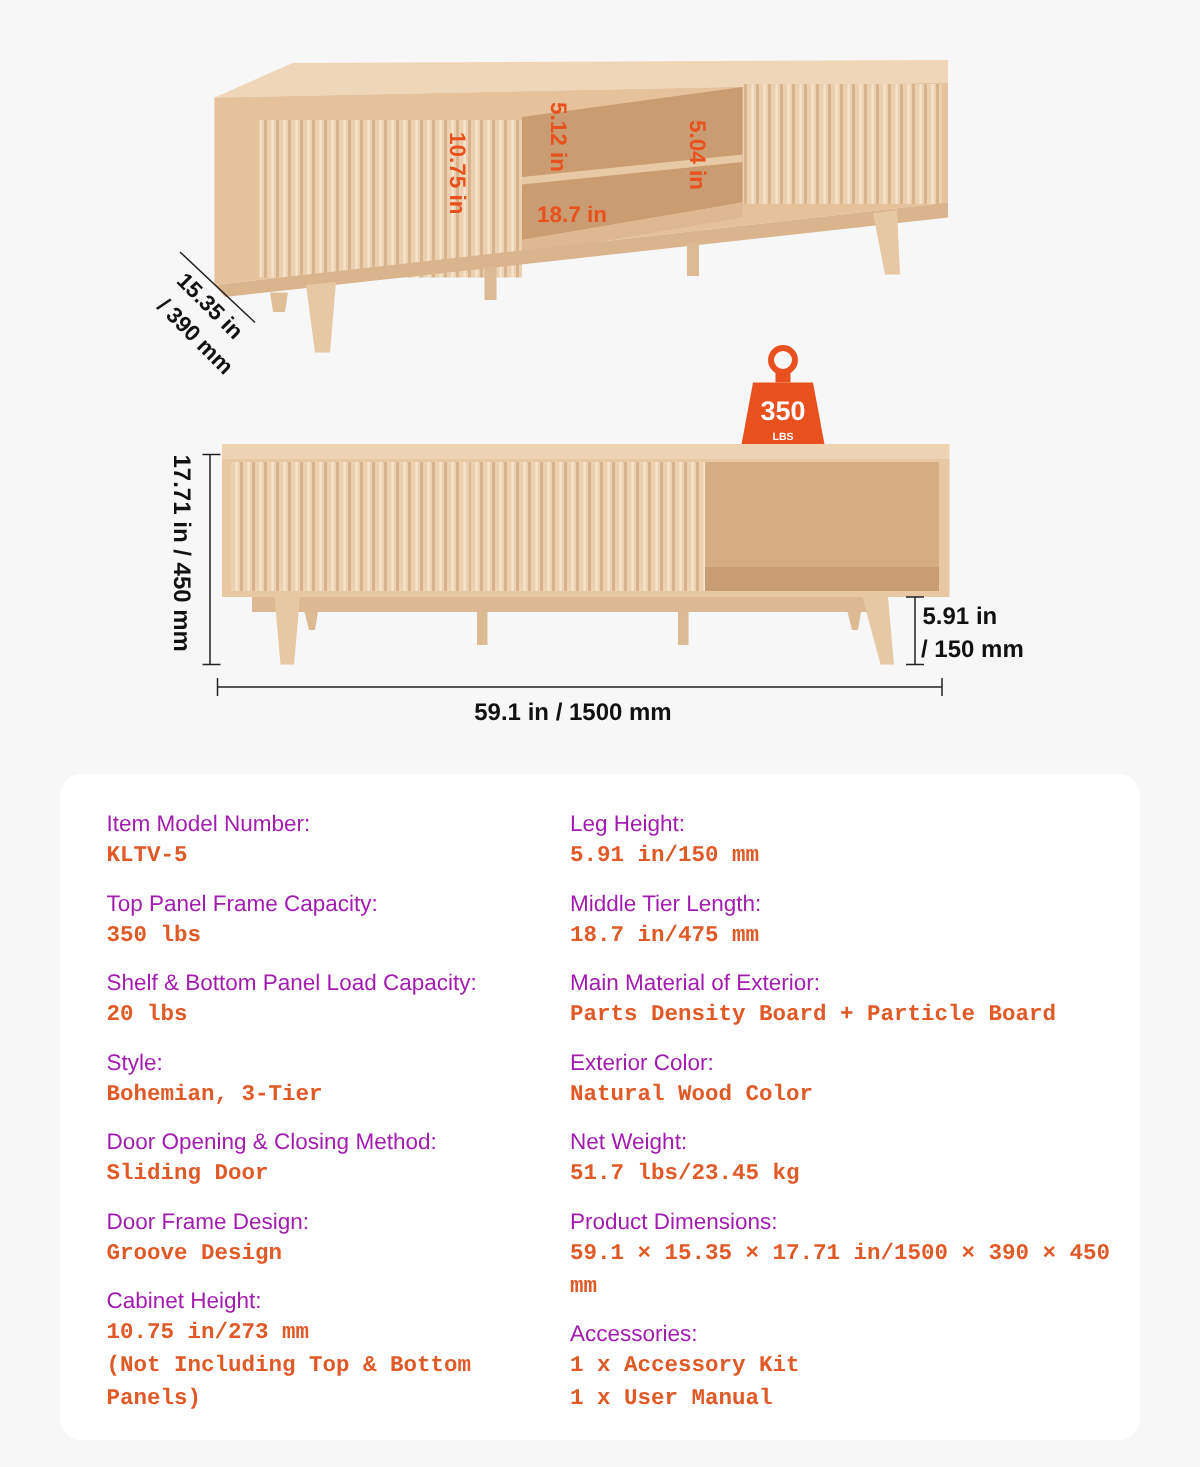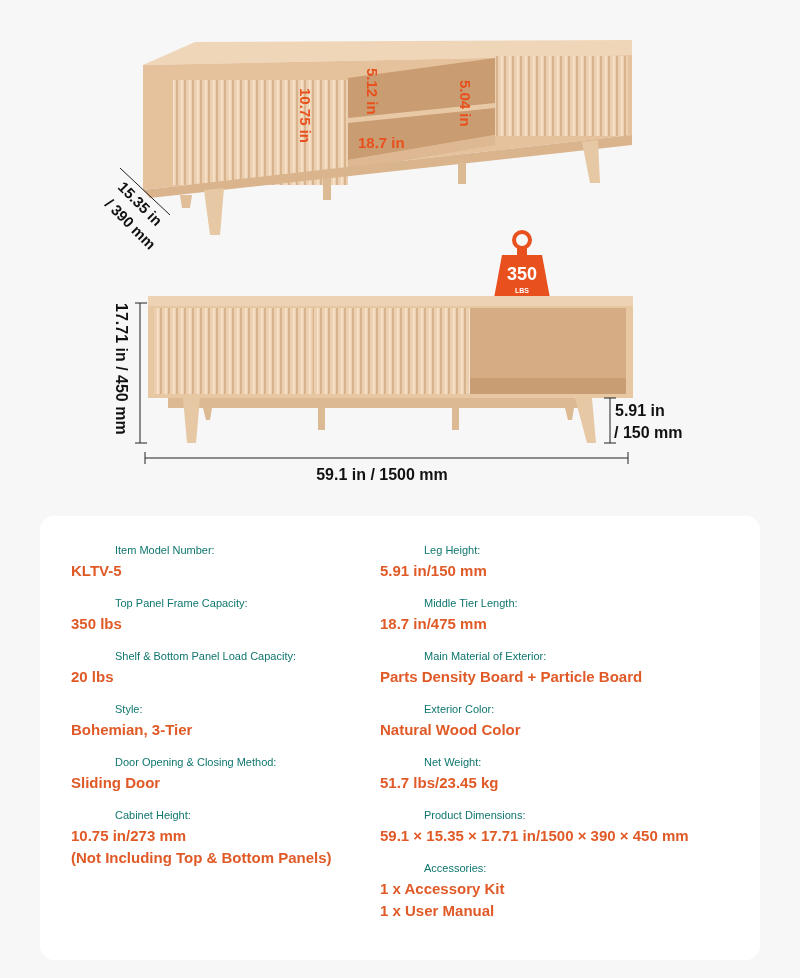--- a/index.html
+++ b/index.html
@@ -3,22 +3,22 @@
 <meta charset="utf-8">
 <style>
   html,body{margin:0;padding:0;}
   body{width:800px;height:978px;background:#f7f7f7;font-family:"Liberation Sans",sans-serif;position:relative;overflow:hidden;}
   .figure{position:absolute;left:0;top:0;width:800px;height:500px;}
   .card{position:absolute;left:40px;top:516px;width:720px;height:444px;background:#ffffff;border-radius:14px;}
   .col{position:absolute;top:24px;}
   .col.left{left:31px;width:300px;}
   .col.right{left:340px;width:370px;}
   .spec{margin-bottom:11px;}
-  .spec .lab{font-size:11px;color:#0f766e;line-height:20px;margin-left:44px;}
-  .spec .val{font-size:15px;color:#e05a28;font-weight:bold;line-height:22px;}
+  .spec .lab{font-size:15px;color:#a21caf;line-height:20px;}
+  .spec .val{font-size:15px;color:#e05a28;font-weight:bold;line-height:22px;font-family:Liberation Mono, monospace;}
   .dimtext{font-family:"Liberation Sans",sans-serif;font-weight:bold;}
 </style>
 </head>
 <body>
 
 <div class="figure">
 <svg width="800" height="500" viewBox="0 0 800 500" xmlns="http://www.w3.org/2000/svg">
   <defs>
     <pattern id="groove" width="8" height="10" patternUnits="userSpaceOnUse">
       <rect width="8" height="10" fill="#ecd0b0"></rect>
@@ -110,20 +110,24 @@
     </div>
     <div class="spec">
       <div class="lab">Style:</div>
       <div class="val">Bohemian, 3-Tier</div>
     </div>
     <div class="spec">
       <div class="lab">Door Opening &amp; Closing Method:</div>
       <div class="val">Sliding Door</div>
     </div>
     <div class="spec">
+      <div class="lab">Door Frame Design:</div>
+      <div class="val">Groove Design</div>
+    </div>
+    <div class="spec">
       <div class="lab">Cabinet Height:</div>
       <div class="val">10.75 in/273 mm</div>
       <div class="val">(Not Including Top &amp; Bottom Panels)</div>
     </div>
   </div>
 
   <div class="col right">
     <div class="spec">
       <div class="lab">Leg Height:</div>
       <div class="val">5.91 in/150 mm</div>

